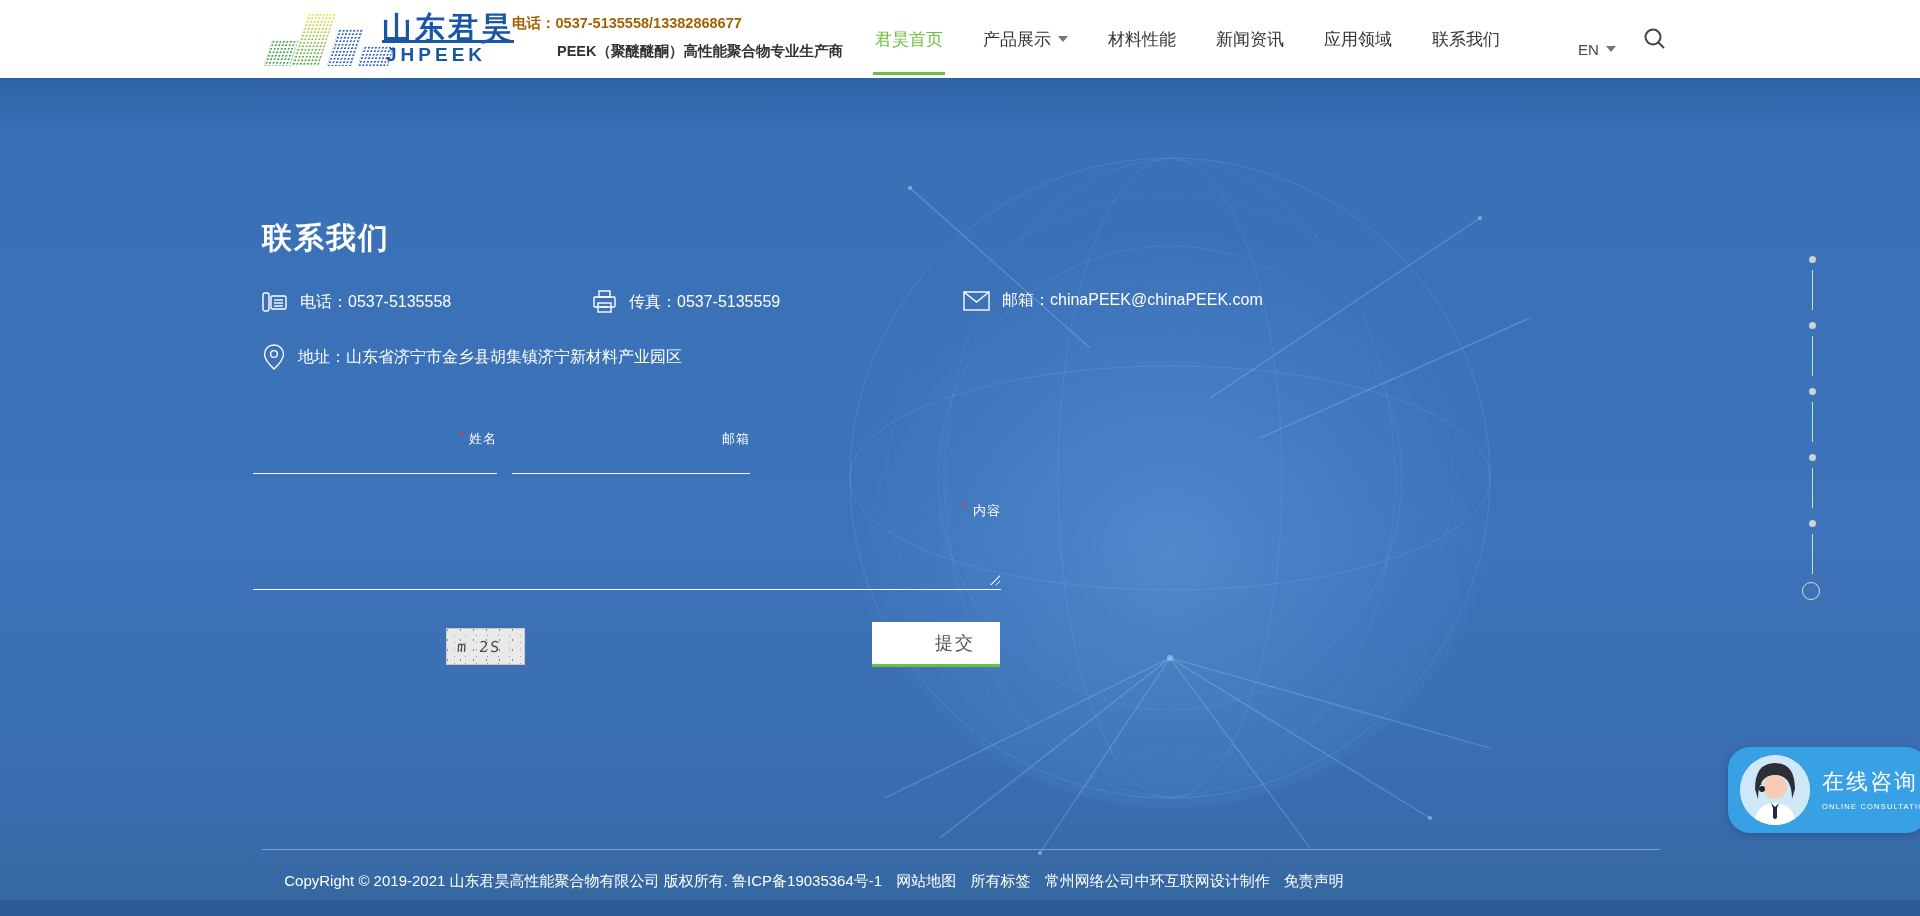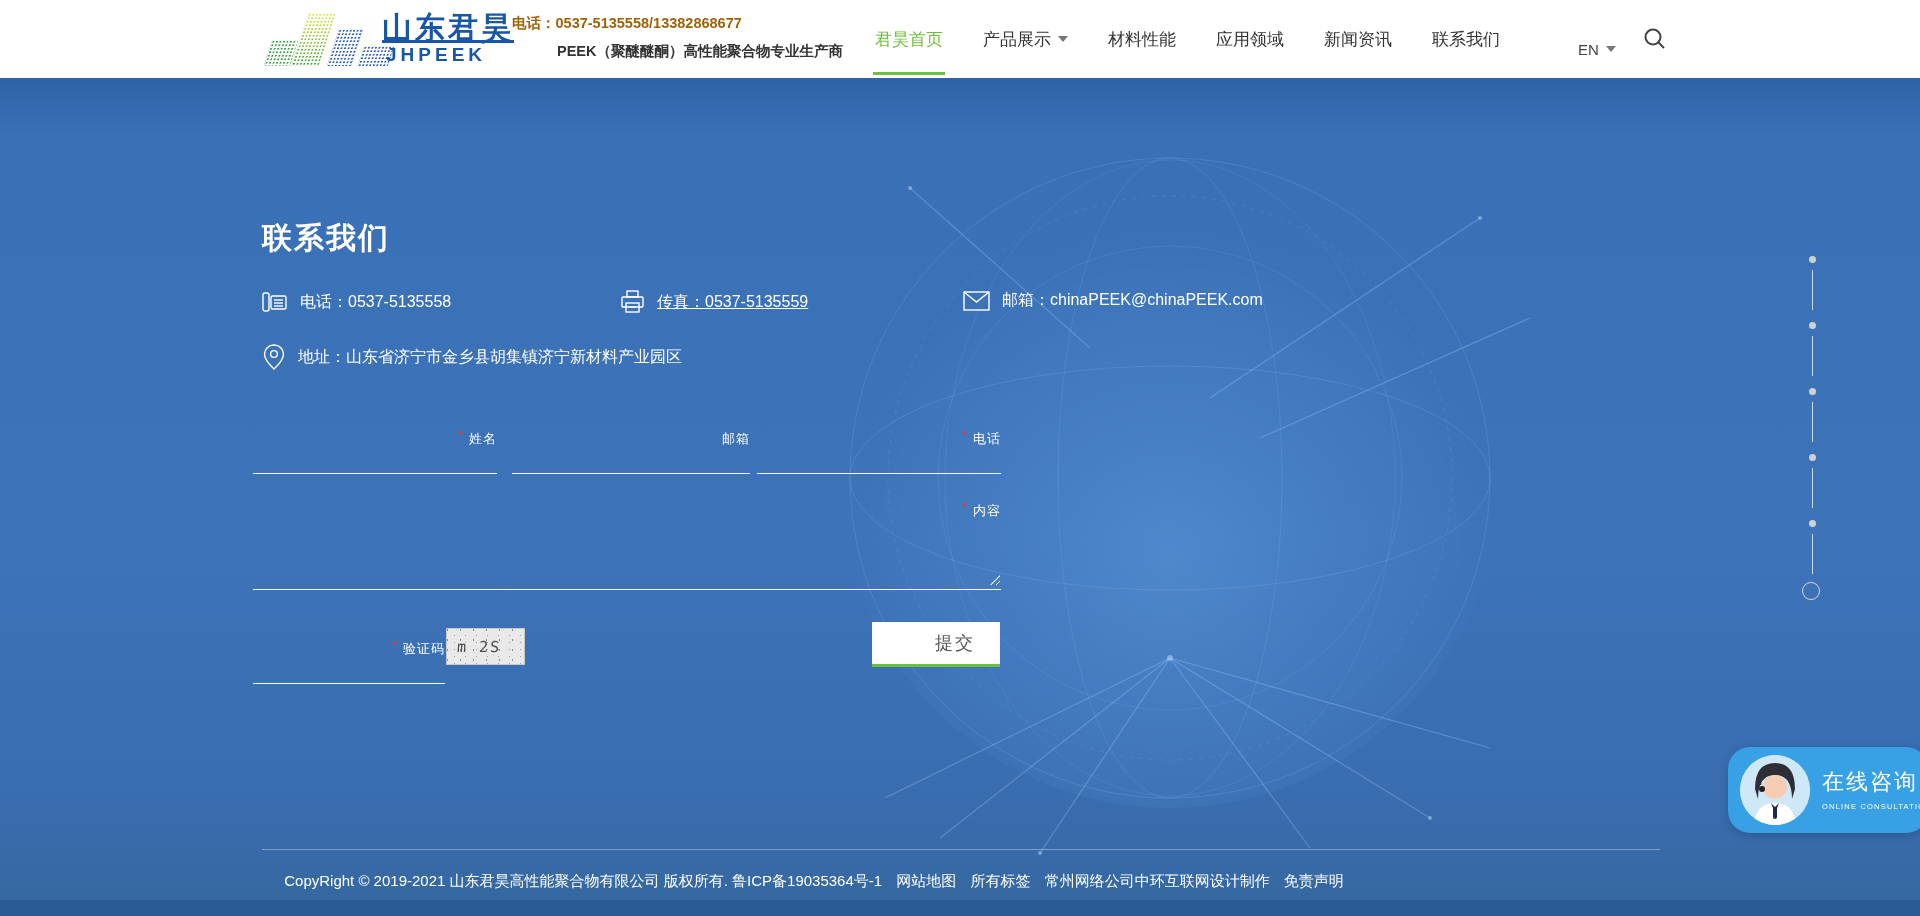--- a/index.html
+++ b/index.html
@@ -39,21 +39,21 @@
 
   
   .main{position:absolute;left:0;top:78px;width:1920px;height:838px;
         background:linear-gradient(180deg,#2f63a8 0%,#3a70b6 7%,#3d73b9 55%,#3a6db0 86%,#35679e 100%);overflow:hidden;}
   .globe{position:absolute;left:790px;top:20px;width:760px;height:760px;pointer-events:none;opacity:.9;}
   .page-title{position:absolute;left:262px;top:140px;font-size:30px;font-weight:bold;color:#fff;letter-spacing:2px;}
 
   .contact-item{position:absolute;display:flex;align-items:center;color:#fff;font-size:16px;white-space:nowrap;}
   .contact-item .cicon{margin-right:12px;display:flex;align-items:center;}
   .ci-phone{left:262px;top:212px;}
-  .ci-fax{left:620px;top:212px;text-decoration:underline;}
+  .ci-fax{left:592px;top:212px;}
   .ci-mail{left:963px;top:212px;}
   .ci-addr{left:262px;top:266px;}
 
   
   .field{position:absolute;}
   .field-label{font-size:13px;color:#fff;letter-spacing:1px;text-align:right;}
   .req{color:var(--required-red);font-size:13px;margin-right:5px;position:relative;top:-3px;}
   .u-input{display:block;width:100%;background:transparent;border:none;border-bottom:1px solid rgba(255,255,255,.95);
            color:#fff;font-size:14px;height:26px;outline:none;font-family:"Liberation Sans",sans-serif;}
   .f-name{left:253px;top:352px;width:244px;}
@@ -119,24 +119,24 @@
         <span>君昊首页</span>
       </div>
     <div class="nav-item">
         <span>产品展示</span>
         <span class="chev"></span>
       </div>
     <div class="nav-item">
         <span>材料性能</span>
       </div>
     <div class="nav-item">
+        <span>新闻资讯</span>
+      </div>
+    <div class="nav-item">
         <span>应用领域</span>
-      </div>
-    <div class="nav-item">
-        <span>新闻资讯</span>
       </div>
     <div class="nav-item">
         <span>联系我们</span>
       </div>
   </div>
   <div class="lang">
     <span>EN</span>
     <span class="chev"></span>
   </div>
   <div class="search-btn">
@@ -232,32 +232,24 @@
   </div>
 
   <div class="field f-name">
     <div class="field-label"><span class="req">*</span><span>姓名</span></div>
     <input class="u-input" type="text" style="">
   </div>
   <div class="field f-email">
     <div class="field-label"><span>邮箱</span></div>
     <input class="u-input" type="text" style="">
   </div>
-  <div class="field f-phone">
-    <div class="field-label"><span class="req">*</span><span>电话</span></div>
-    <input class="u-input" type="text" style="">
-  </div>
   <div class="field f-content">
     <div class="field-label"><span class="req">*</span><span>内容</span></div>
     <textarea class="u-textarea" style=""></textarea>
     <div class="resize-handle"></div>
-  </div>
-  <div class="field f-captcha">
-    <div class="field-label"><span class="req">*</span><span>验证码</span></div>
-    <input class="u-input" type="text" style="">
   </div>
   <div class="captcha-img">
     <span class="captcha-text">m 2S</span>
   </div>
   <button class="submit-btn">提交</button>
 
   <div class="pager">
     <div class="pg-dot" style="top:0px"></div>
     <div class="pg-line" style="top:14px"></div>
     <div class="pg-dot" style="top:66px"></div>

